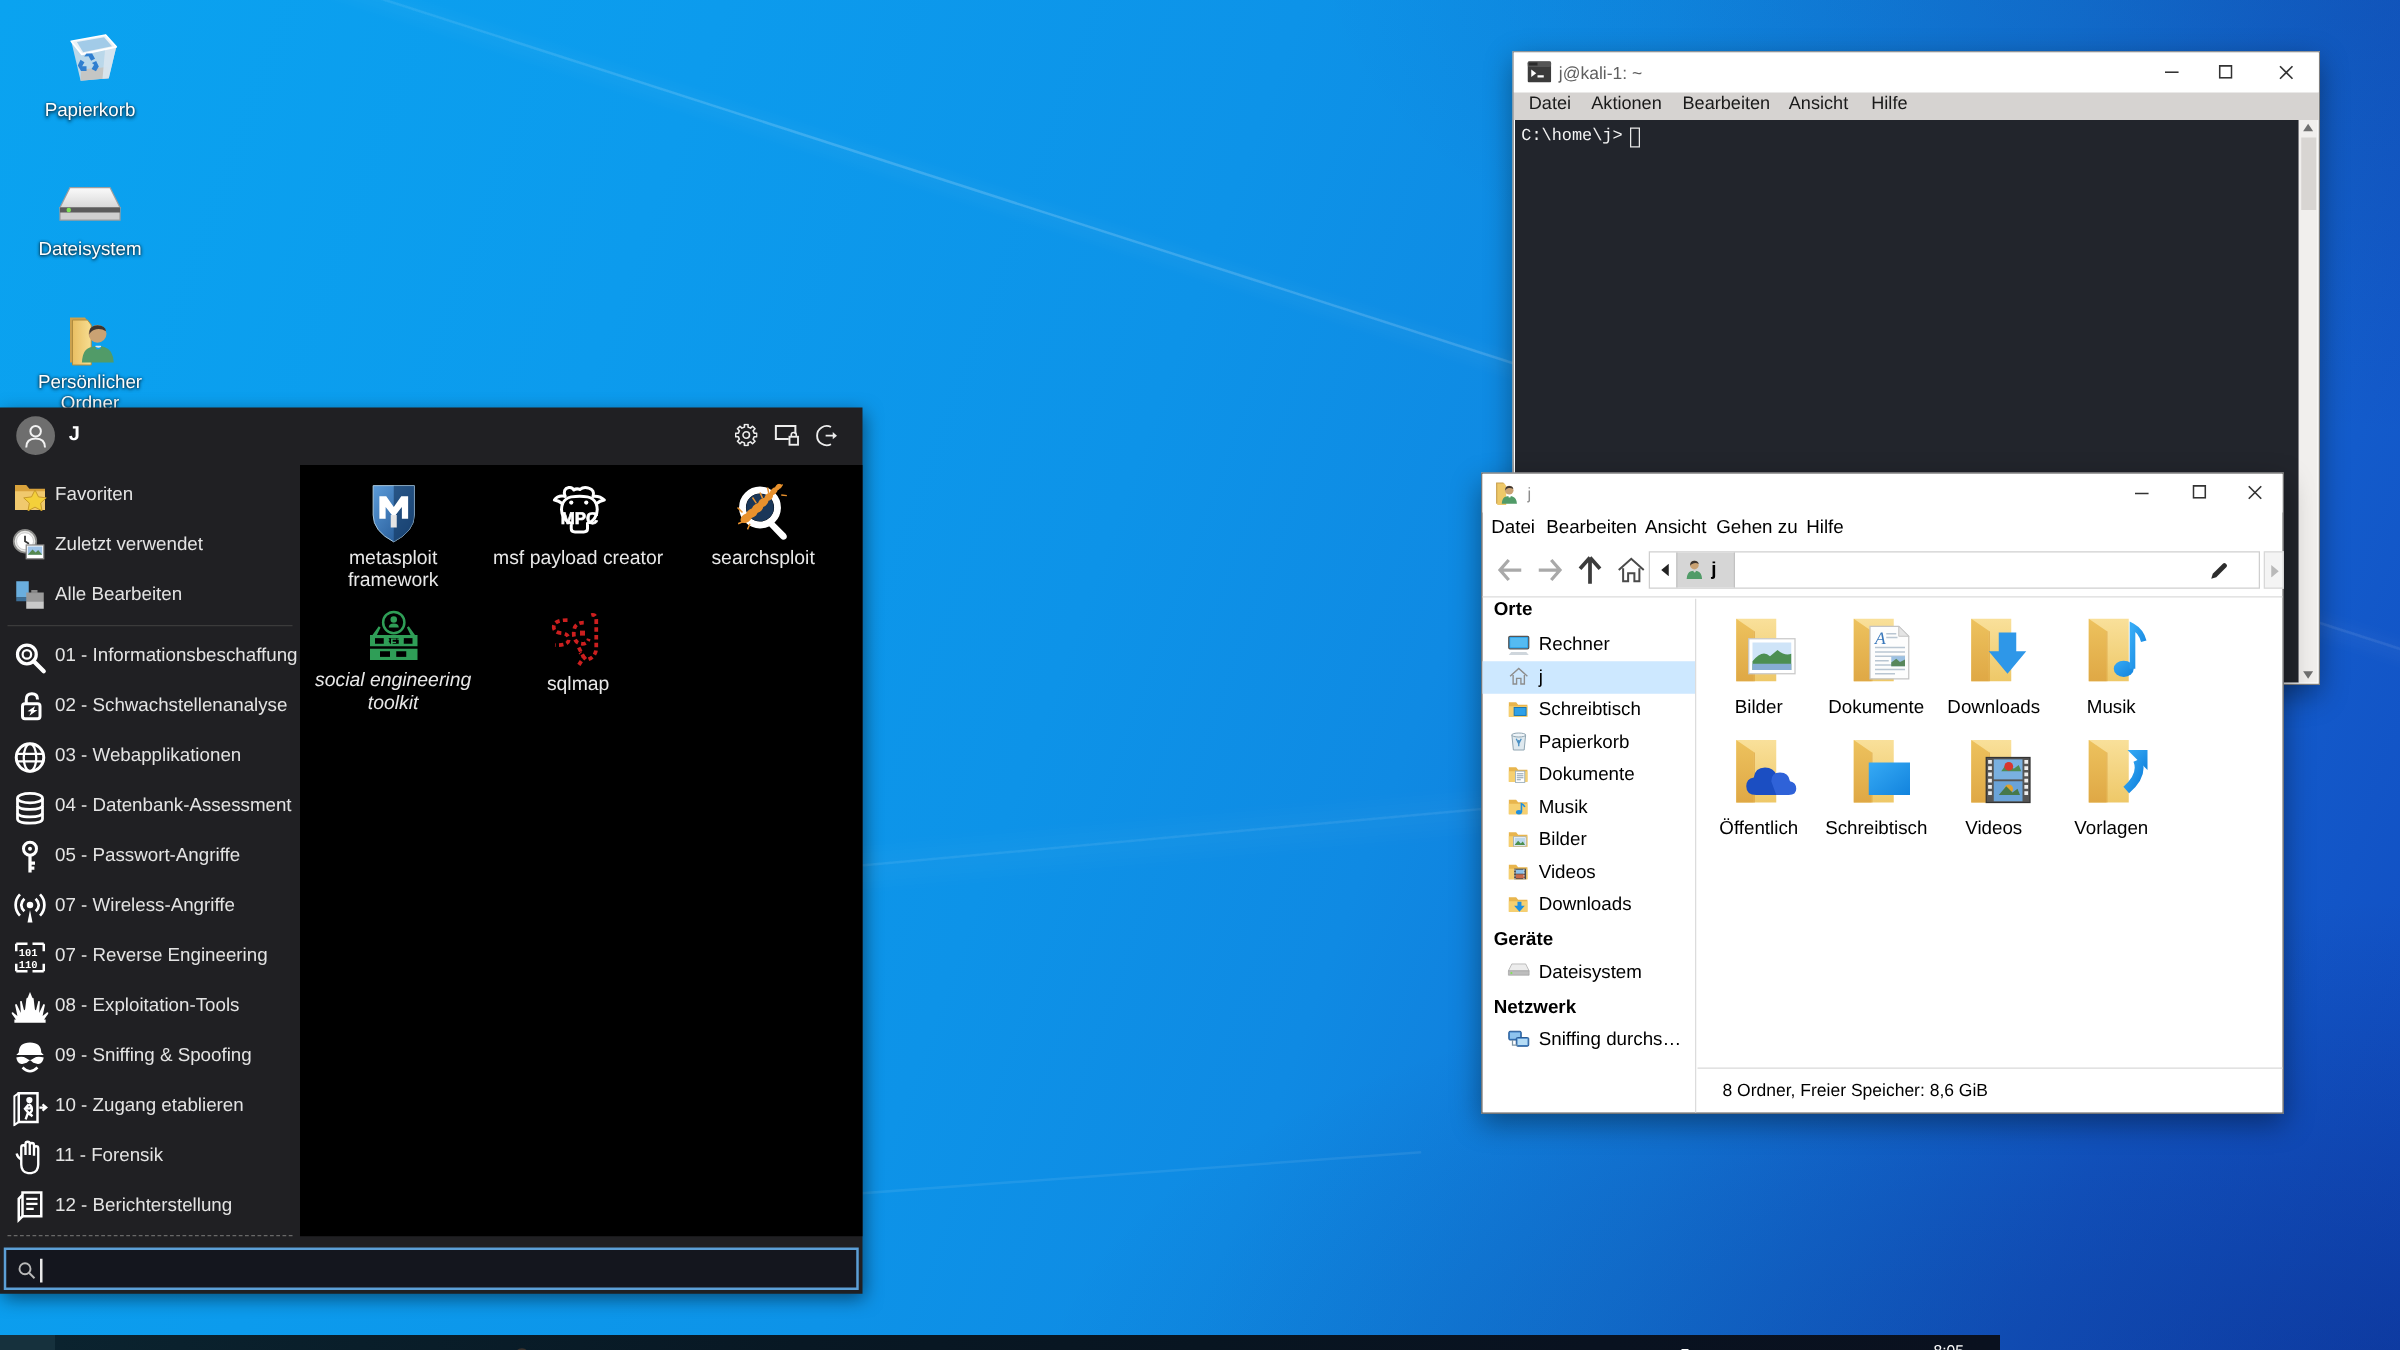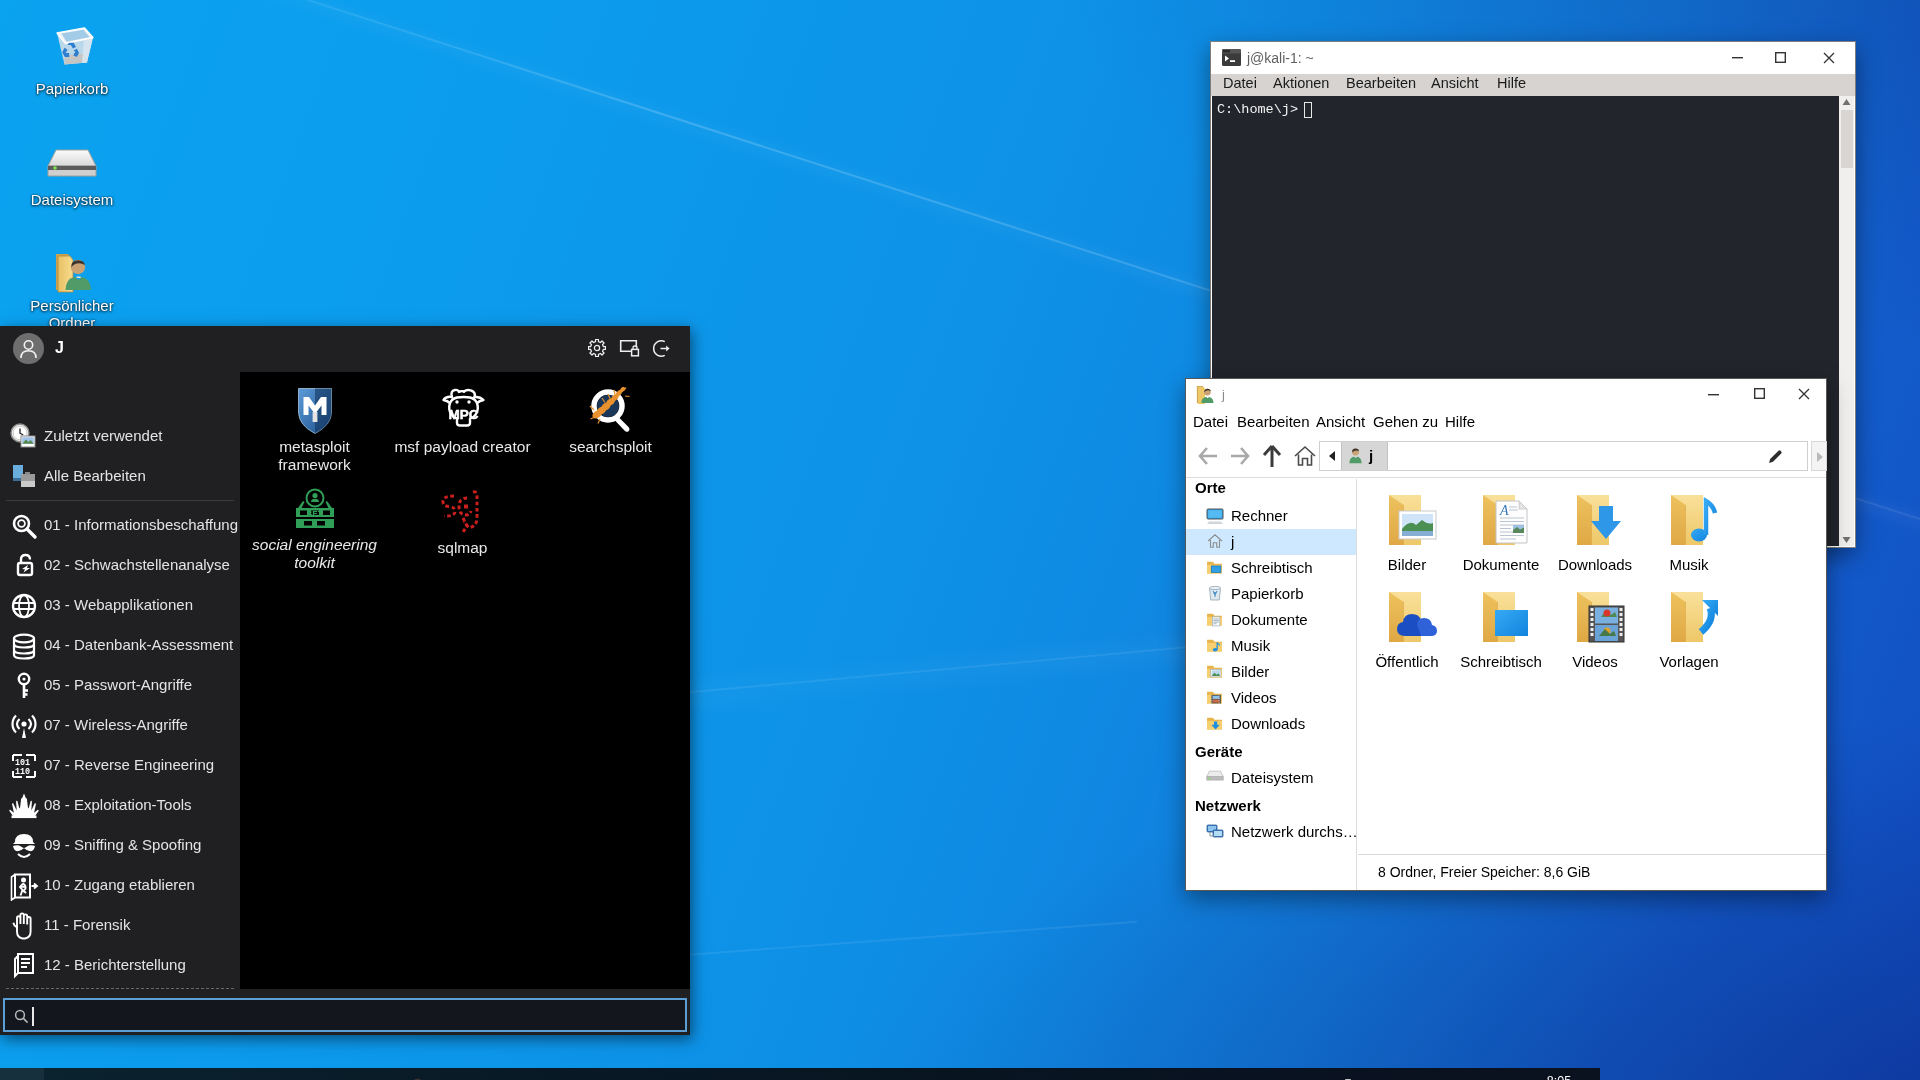--- a/index.html
+++ b/index.html
@@ -346,21 +346,21 @@
       </div>
     <div class="shdr" style="top:318px;">Netzwerk</div>
     <div class="srow" style="top:340px;">
         <svg style="position:absolute;left:20px;top:3px;" width="18" height="18" viewBox="0 0 18 18">
           <rect x="1" y="3" width="10" height="7" rx="1" fill="#3f7fc4" stroke="#2a5c94" stroke-width="0.8"></rect>
           <rect x="2" y="4" width="8" height="5" fill="#8ec4ee"></rect>
           <rect x="7" y="8" width="10" height="7" rx="1" fill="#3f7fc4" stroke="#2a5c94" stroke-width="0.8"></rect>
           <rect x="8" y="9" width="8" height="5" fill="#b5dcf5"></rect>
           <path d="M4 10 v4 h4" stroke="#7f96a6" stroke-width="1" fill="none"></path>
         </svg>
-        <span class="lbl" style="left:45px;">Netzwerk durchs…</span>
+        <span class="lbl" style="left:45px;">Sniffing durchs…</span>
       </div>
   </div>
   <div class="main">
     <div class="fitem" style="left:2px;top:10px;">
       <svg width="64" height="60" viewBox="0 0 64 60">
           <use href="#folderbase"></use>
         <rect x="24" y="22" width="37" height="28" fill="#fff" stroke="#c9c9c9" stroke-width="1"></rect>
         <rect x="27" y="25" width="31" height="22" fill="#cfe4f8"></rect>
         <path d="M27 40 Q35 30 41 36 L47 31 Q53 36 58 34 V47 H27 Z" fill="#4c8f52"></path>
         <rect x="27" y="42" width="31" height="5" fill="#86add4"></rect>
@@ -467,20 +467,28 @@
       <path d="M12 12.2 H1.7 V1.7 H17.3 V8.2" fill="none" stroke="#ededed" stroke-width="1.6"></path>
       <rect x="12.6" y="10.4" width="6.8" height="6.4" fill="none" stroke="#ededed" stroke-width="1.5"></rect>
       <path d="M14 10.2 V8.8 Q14 7 16 7 Q18 7 18 8.8 V10.2" fill="none" stroke="#ededed" stroke-width="1.3"></path>
     </svg>
     <svg style="position:absolute;left:652px;top:13px;" width="19" height="19" viewBox="0 0 19 19">
       <path d="M12.8 2.6 A7.7 7.7 0 1 0 12.8 16.4" fill="none" stroke="#ededed" stroke-width="1.5"></path>
       <path d="M8.5 9.5 H15.2" stroke="#ededed" stroke-width="1.5"></path>
       <path d="M14.2 6.6 L17.6 9.5 L14.2 12.4 Z" fill="#ededed"></path>
     </svg>
   </div>
+  <div class="mrow" style="top:51px;">
+      <svg width="30" height="30" viewBox="0 0 30 30">
+        <path d="M3 6 L12 6 L14.5 9 L27 9 L27 26 L3 26 Z" fill="#d9a33c"></path>
+        <path d="M3 11 L27 11 L27 26 L3 26 Z" fill="#f0c96d"></path>
+        <path d="M19 10 L21.8 15.5 L28 16.3 L23.5 20.5 L24.6 26.6 L19 23.7 L13.4 26.6 L14.5 20.5 L10 16.3 L16.2 15.5 Z" fill="#f4d03a" stroke="#c79a28" stroke-width="0.8"></path>
+      </svg>
+      <span class="lbl">Favoriten</span>
+    </div>
   <div class="mrow" style="top:91px;">
       <svg width="30" height="30" viewBox="0 0 30 30">
         <circle cx="11" cy="11" r="9" fill="#e8e8e6" stroke="#8a8a88" stroke-width="1.4"></circle>
         <circle cx="11" cy="11" r="6.8" fill="#fff" stroke="#bbb" stroke-width="0.6"></circle>
         <path d="M11 6.5 V11 L14.2 13" stroke="#333" stroke-width="1.4" fill="none"></path>
         <rect x="12" y="14" width="14" height="11" fill="#fff" stroke="#888" stroke-width="1"></rect>
         <rect x="13.2" y="15.2" width="11.6" height="6.5" fill="#9fc3e8"></rect>
         <path d="M13.2 21.7 L17 17.5 L19.5 20 L21.5 18 L24.8 21.7 Z" fill="#55884f"></path>
       </svg>
       <span class="lbl">Zuletzt verwendet</span>

